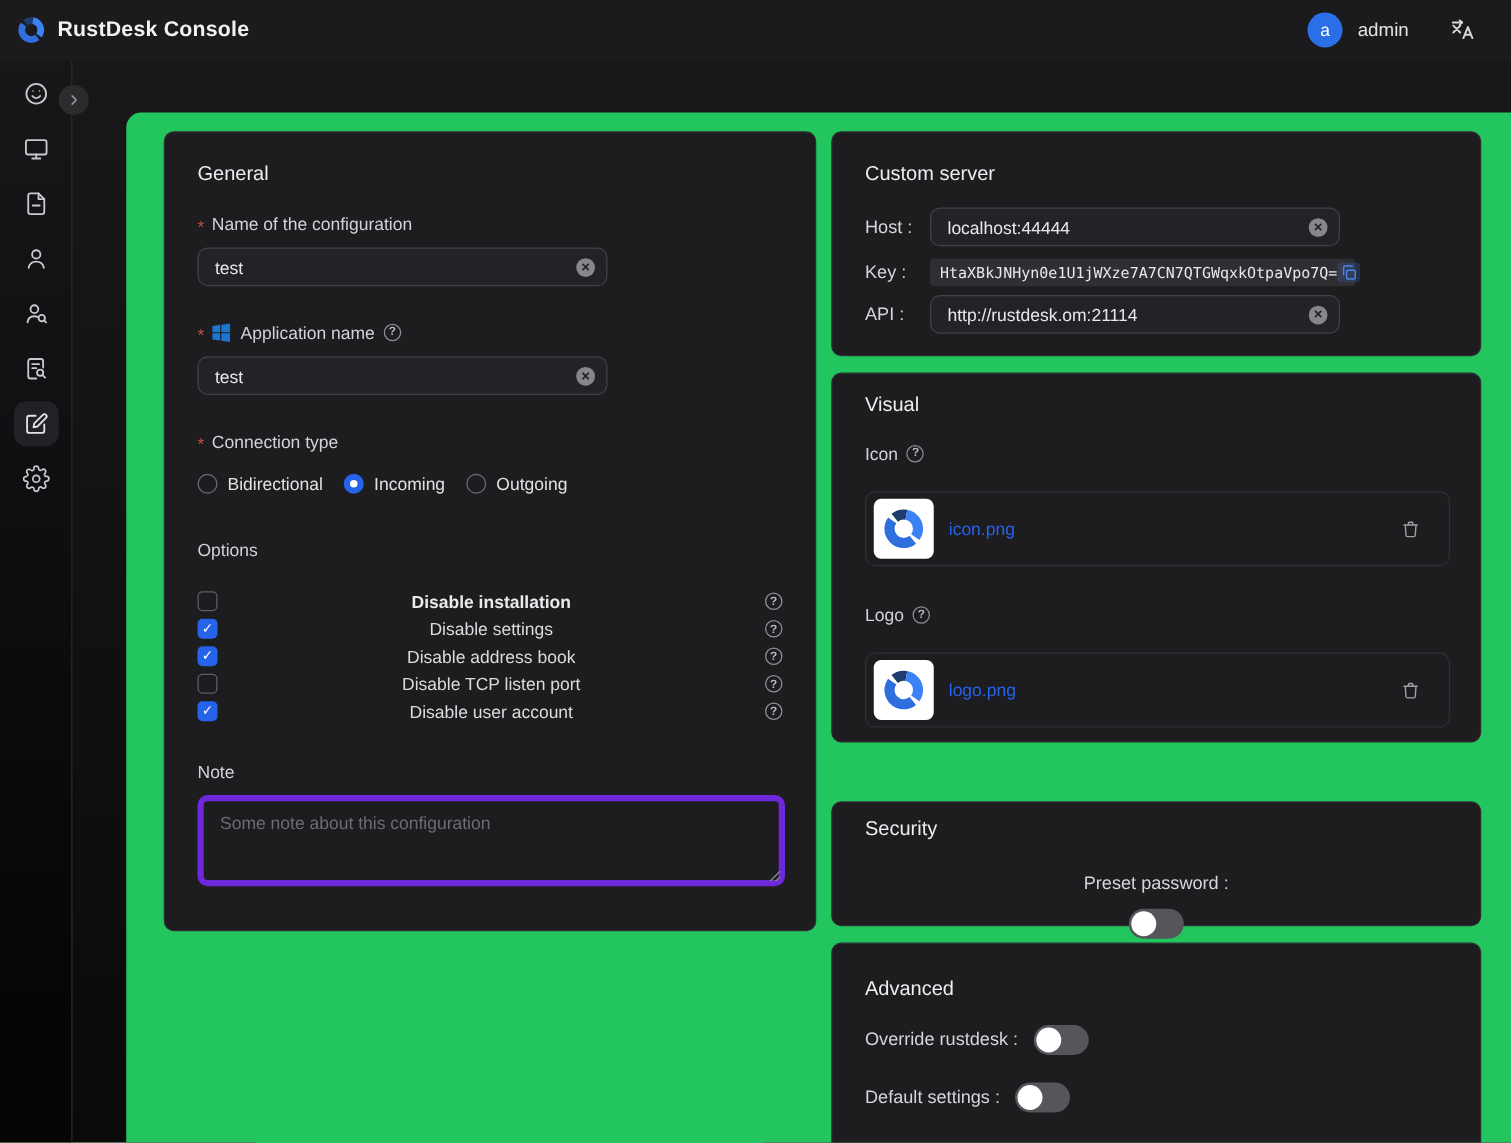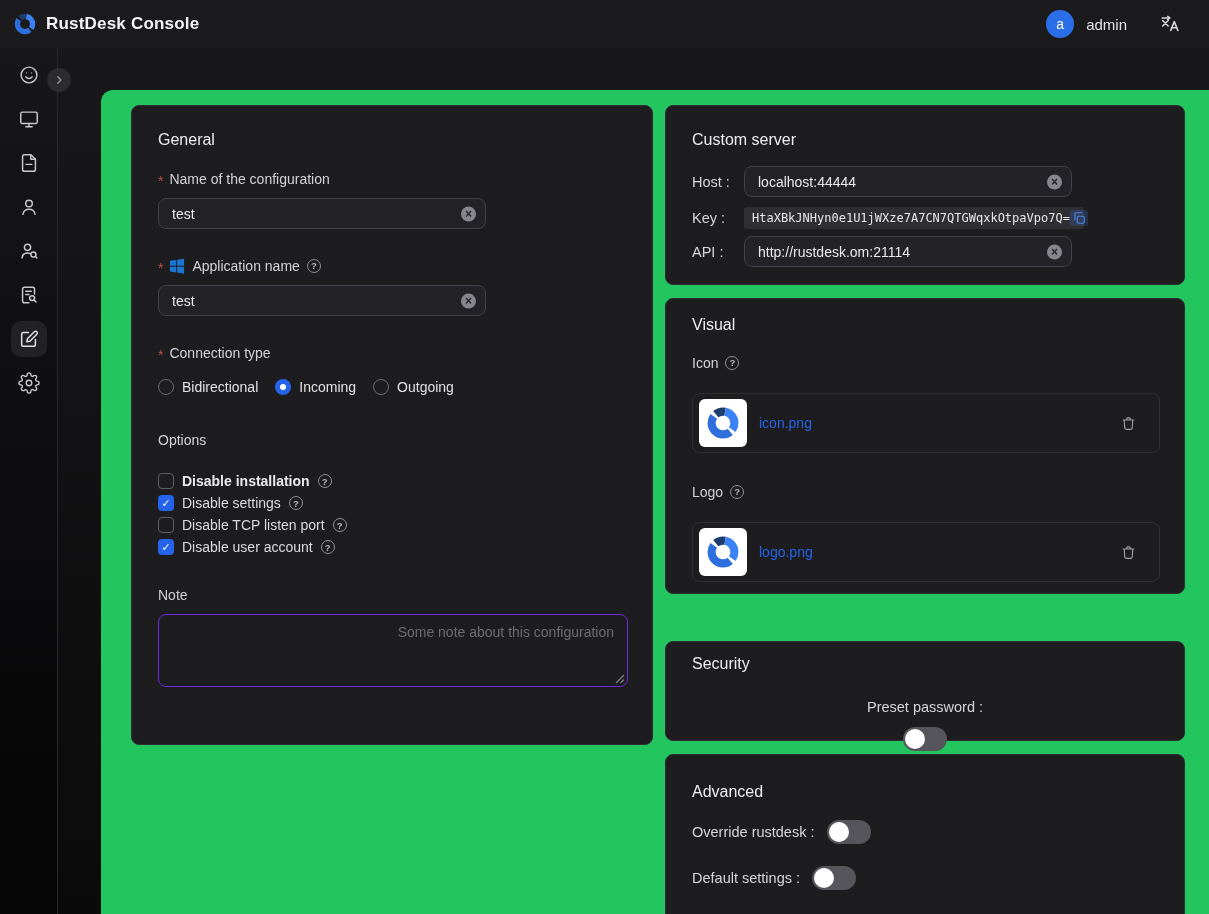--- a/index.html
+++ b/index.html
@@ -97,36 +97,35 @@
   .radio-row { display:flex; align-items:center; margin-top:14px; height:22px; }
   .radio-opt { display:flex; align-items:center; gap:8px; margin-right:17px; cursor:pointer; }
   .radio { width:16px; height:16px; border-radius:50%; border:1.5px solid #6b6b72; position:relative; }
   .radio.selected { border:none; background:#2563eb; }
   .radio.selected::after {
     content:""; position:absolute; left:5px; top:5px; width:6px; height:6px;
     border-radius:50%; background:#fff;
   }
   .radio-label { font-size:14px; color:#e2e2e5; }
 
-  .cb-row { display:flex; align-items:center; gap:8px; height:16px; margin-bottom:6px; cursor:pointer; }
+  .cb-row { display:flex; align-items:center; gap:8px; height:16px; margin-bottom:6px; cursor:pointer;justify-content:space-between; }
   .cb-row.first { margin-top:24px; }
   .cb { width:16px; height:16px; border-radius:4px; border:1.5px solid #5f5f66; flex:0 0 auto;
         display:flex; align-items:center; justify-content:center; }
   .cb.checked { border:none; background:#2563eb; }
   .cb.checked::before { content:"\2713"; color:#fff; font-size:11px; font-weight:700; line-height:1; }
   .cb-label { font-size:14px; color:#dcdcdf; }
   .cb-label.bold { font-weight:700; color:#eaeaed; }
 
   .note-wrap { position:relative; width:470px; height:73px; margin-top:10px; }
   .note-wrap textarea {
     width:100%; height:100%; resize:none; outline:none;
-    background:transparent; border:1px solid #6d28d9; border-radius:8px;
+    background:transparent; border:5px solid #6d28d9; border-radius:8px;
     color:#e8e8ea; font-size:14px; padding:9px 13px;
     font-family:"Liberation Sans","DejaVu Sans",sans-serif;
-    text-align:right;
   }
   .note-wrap textarea::placeholder { color:#6c6c72; }
   .resize-grip { position:absolute; right:3px; bottom:3px; pointer-events:none; }
 
   
   .cs-row { display:flex; align-items:center; margin-bottom:10px; }
   .cs-row.title-gap { margin-top:17px; }
   .cs-label { width:52px; font-size:14.5px; color:#d6d6da; flex:0 0 auto; }
   .key-chip {
     width:340px; height:22px; background:#2e2e33; border-radius:3px;
@@ -315,20 +314,25 @@
       <span class="cb"></span>
       <span class="cb-label bold">Disable installation</span>
       <span class="q-icon"></span>
     </label>
     <label class="cb-row">
       <span class="cb checked"></span>
       <span class="cb-label">Disable settings</span>
       <span class="q-icon"></span>
     </label>
     <label class="cb-row">
+      <span class="cb checked"></span>
+      <span class="cb-label">Disable address book</span>
+      <span class="q-icon"></span>
+    </label>
+    <label class="cb-row">
       <span class="cb"></span>
       <span class="cb-label">Disable TCP listen port</span>
       <span class="q-icon"></span>
     </label>
     <label class="cb-row">
       <span class="cb checked"></span>
       <span class="cb-label">Disable user account</span>
       <span class="q-icon"></span>
     </label>
 

